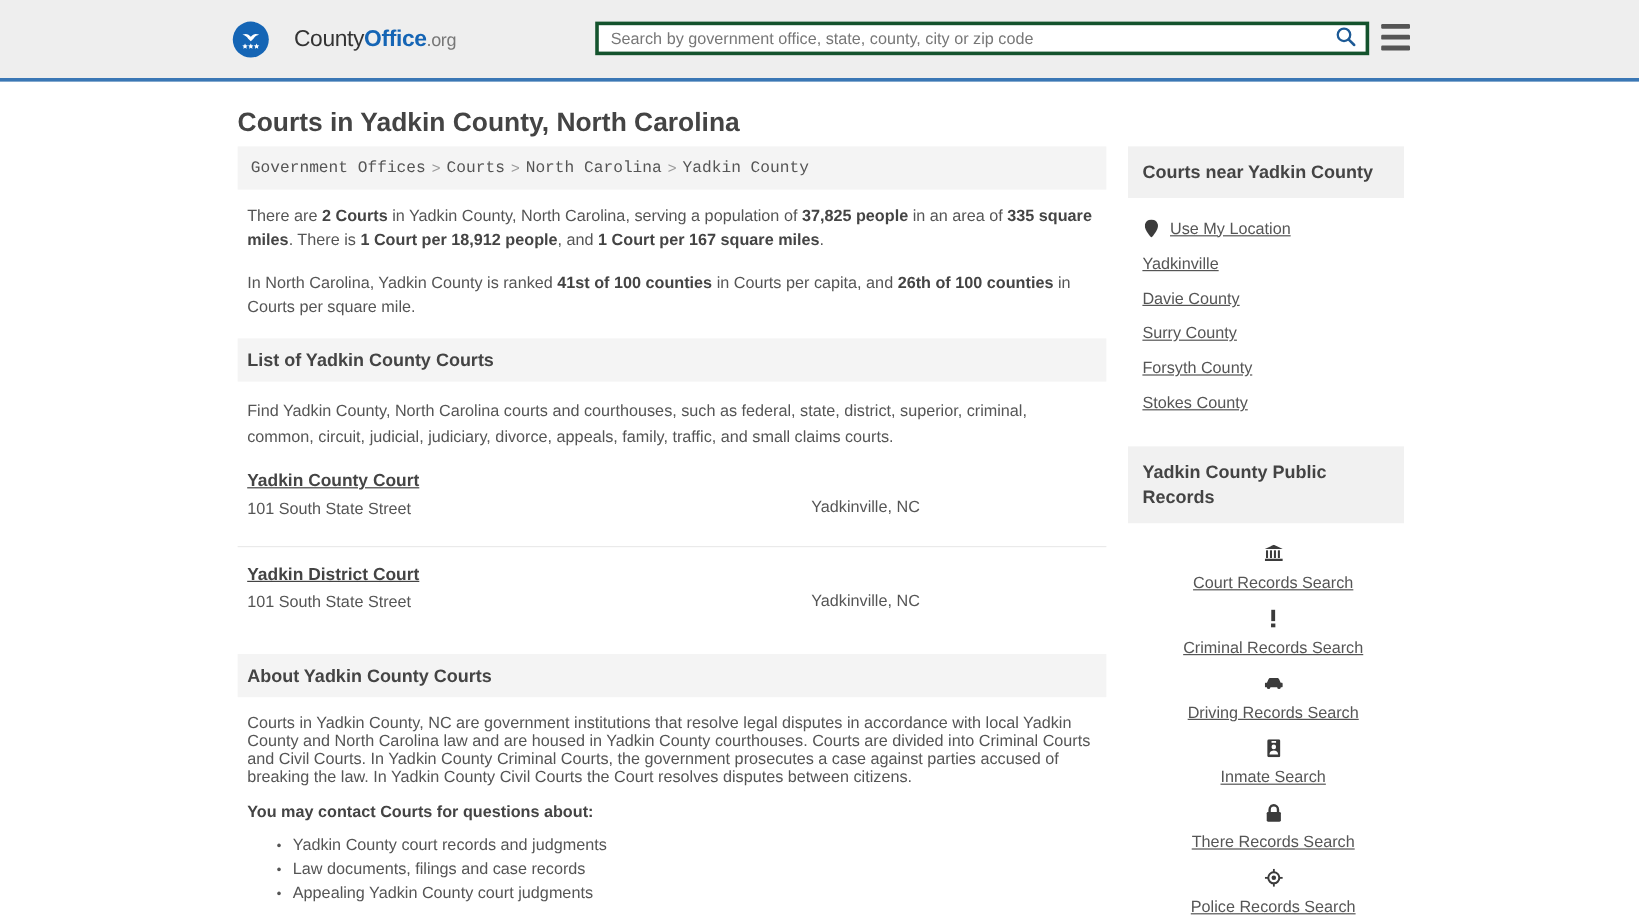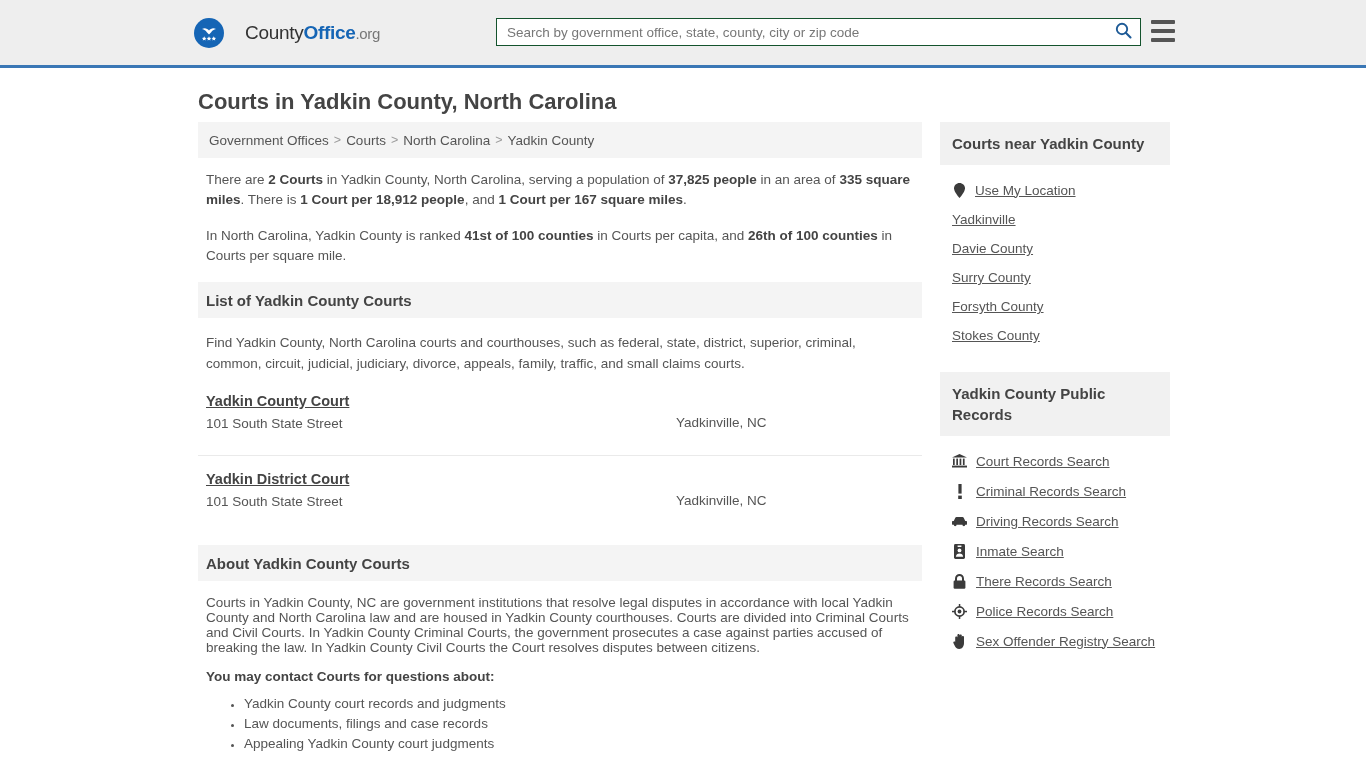--- a/index.html
+++ b/index.html
@@ -41,21 +41,21 @@
   }
   .logo-text .lt-county { color: #333333; }
   .logo-text .lt-office { color: #1565b5; font-weight: bold; }
   .logo-text .lt-org { color: #777777; font-size: 15px; }
 
   .search-wrap {
     position: absolute;
     left: 496px; top: 18px;
     width: 645px; height: 28px;
     background: #ffffff;
-    border: 1px solid #14532d;
+    border: 3px solid #14532d;
     display: flex; align-items: center; gap: 25px;
   }
   .search-input {
     flex: 1;
     border: none; outline: none;
     background: transparent;
     font-family: "Liberation Sans", sans-serif;
     font-size: 13.5px;
     color: #555555;
     padding: 0 10px;
@@ -107,20 +107,21 @@
   .breadcrumb {
     background: #f4f4f4;
     height: 36px;
     display: flex; align-items: center;
     padding: 0 8px;
     font-size: 13.5px;
   }
   .breadcrumb a {
     color: #555555; text-decoration: none;
     padding: 0 3px;
+    font-family: Liberation Mono, monospace;
   }
   .bc-sep { color: #9b9b9b; padding: 0 2px; font-size: 12.5px; }
 
   
   .intro { padding: 12px 8px 0 8px; }
   .intro p {
     margin: 0 0 16px 0;
     font-size: 13.5px;
     line-height: 20px;
     color: #555555;
@@ -208,21 +209,21 @@
   .side-link .lbl {
     color: #555555; text-decoration: underline;
   }
   .side-icon {
     width: 15px; height: 16px;
     display: flex; align-items: center; justify-content: center;
     flex: none;
     color: #3b3b3b;
   }
   .side-icon svg { display: block; }
-  .records-links .side-link { padding-left: 12px; gap: 9px; }
+  .records-links .side-link { padding-left: 12px; gap: 9px; flex-direction: column; }
 </style>
 </head>
 <body>
 
 <div class="site-header">
 
   <div class="logo-wrap">
     <span class="logo-badge">
       <svg width="22" height="22" viewBox="0 0 22 22">
         <path d="M4 7 C7 5.5 9.3 6.6 11 8.6 C12.7 6.6 15 5.5 18 7 C15.8 7.4 14.2 8.6 13.2 10.2 L11 12.4 L8.8 10.2 C7.8 8.6 6.2 7.4 4 7 Z" fill="#ffffff"></path>

